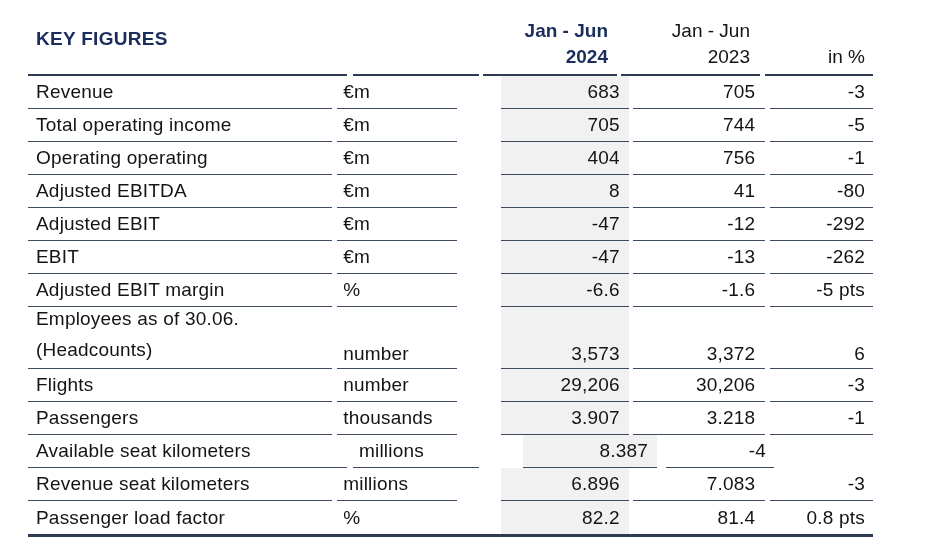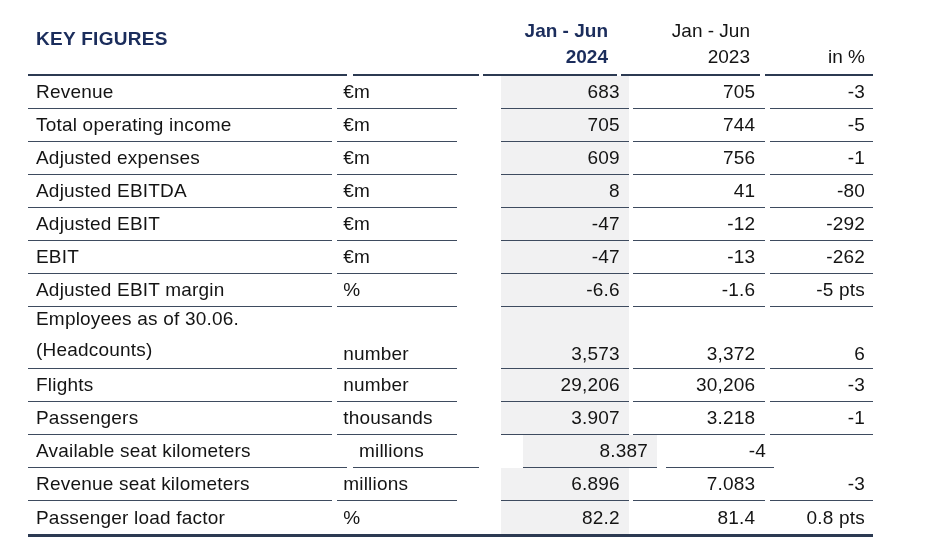--- a/index.html
+++ b/index.html
@@ -97,25 +97,25 @@
           <div class="cell gap c-g1"></div>
           <div class="cell cu c-unit">€m</div>
           <div class="cell gap c-g2"></div>
           <div class="cell cv c-cur">705</div>
           <div class="cell gap c-g3"></div>
           <div class="cell cp c-prior">744</div>
           <div class="cell gap c-g4"></div>
           <div class="cell cc c-change">-5</div>
         </div>
         <div class="trow">
-          <div class="cell cl c-label">Adjusted expenses</div>
-          <div class="cell gap c-g1"></div>
-          <div class="cell cu c-unit">€m</div>
-          <div class="cell gap c-g2"></div>
-          <div class="cell cv c-cur">609</div>
+          <div class="cell cl c-label">Operating operating</div>
+          <div class="cell gap c-g1"></div>
+          <div class="cell cu c-unit">€m</div>
+          <div class="cell gap c-g2"></div>
+          <div class="cell cv c-cur">404</div>
           <div class="cell gap c-g3"></div>
           <div class="cell cp c-prior">756</div>
           <div class="cell gap c-g4"></div>
           <div class="cell cc c-change">-1</div>
         </div>
         <div class="trow">
           <div class="cell cl c-label">Adjusted EBITDA</div>
           <div class="cell gap c-g1"></div>
           <div class="cell cu c-unit">€m</div>
           <div class="cell gap c-g2"></div>

